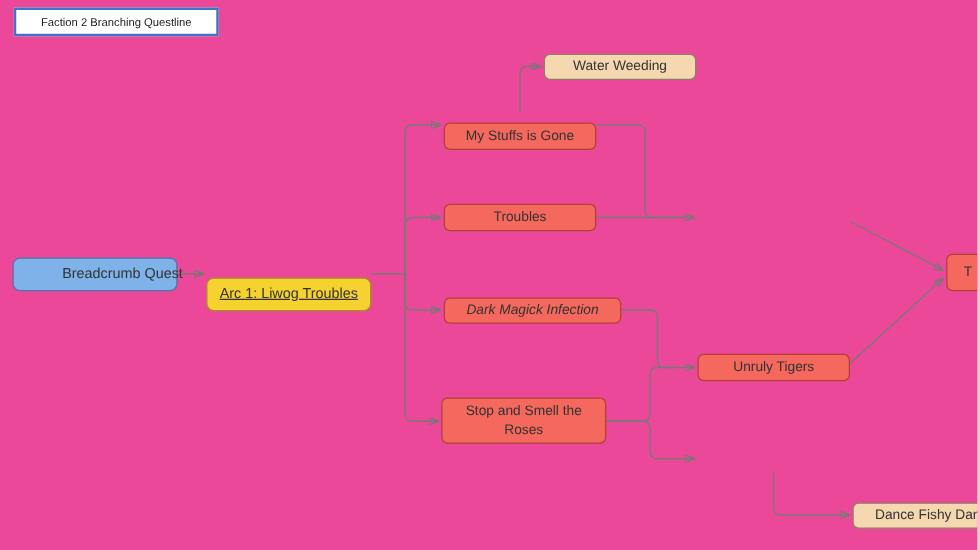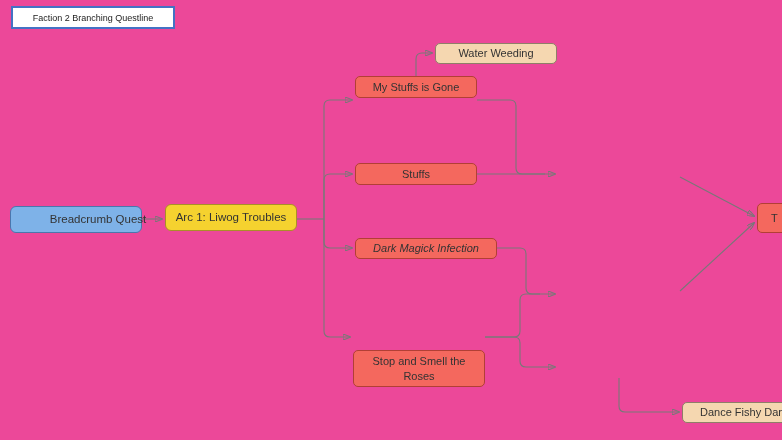--- a/index.html
+++ b/index.html
@@ -90,32 +90,33 @@
     <path d="M485,337 H514 Q520,337 520,343 V361 Q520,367 526,367 H555" marker-end="url(#arrow)"></path>
     <path d="M680,177 L754,216" marker-end="url(#arrow)"></path>
     <path d="M680,291 L754,223" marker-end="url(#arrow)"></path>
     <path d="M619,378 V406 Q619,412 625,412 H679" marker-end="url(#arrow)"></path>
   </svg>
 
   <div id="diagram-title">Faction 2 Branching Questline</div>
 
   <div class="node start" style="left:10px; top:206px; width:132px; height:27px;padding-left:44px;">Breadcrumb Quest</div>
 
-  <div class="node arc" style="left:165px; top:204px; width:132px; height:27px;">Arc 1: Liwog Troubles</div>
+  <div class="node arc" style="left:165px; top:222px; width:132px; height:27px;text-decoration:underline;">Arc 1: Liwog Troubles</div>
 
   <div class="node side" style="left:435px; top:43px; width:122px; height:21px;">Water Weeding</div>
 
-  <div class="node quest" style="left:355px; top:76px; width:122px; height:22px;">My Stuffs is Gone</div>
+  <div class="node quest" style="left:355px; top:98px; width:122px; height:22px;">My Stuffs is Gone</div>
 
-  <div class="node quest" style="left:355px; top:163px; width:122px; height:22px;">Stuffs</div>
+  <div class="node quest" style="left:355px; top:163px; width:122px; height:22px;">Troubles</div>
 
 
   <div class="node quest" style="left:355px; top:238px; width:142px; height:21px;font-style:italic;">Dark Magick Infection</div>
 
-  <div class="node quest wrap" style="left:353px; top:318px; width:132px; height:37px; padding:0 14px;margin-top:32px;">Stop and Smell the Roses</div>
+  <div class="node quest wrap" style="left:353px; top:318px; width:132px; height:37px; padding:0 14px;">Stop and Smell the Roses</div>
 
+  <div class="node quest" style="left:558px; top:283px; width:122px; height:22px;">Unruly Tigers</div>
 
 
   <div class="node side left-align" style="left:682px; top:402px; width:150px; height:21px; padding-left:17px;">Dance Fishy Dan</div>
 
   <div class="node quest left-align" style="left:757px; top:203px; width:100px; height:30px; padding-left:13px;">T</div>
 
 </div>
 
 </body></html>

